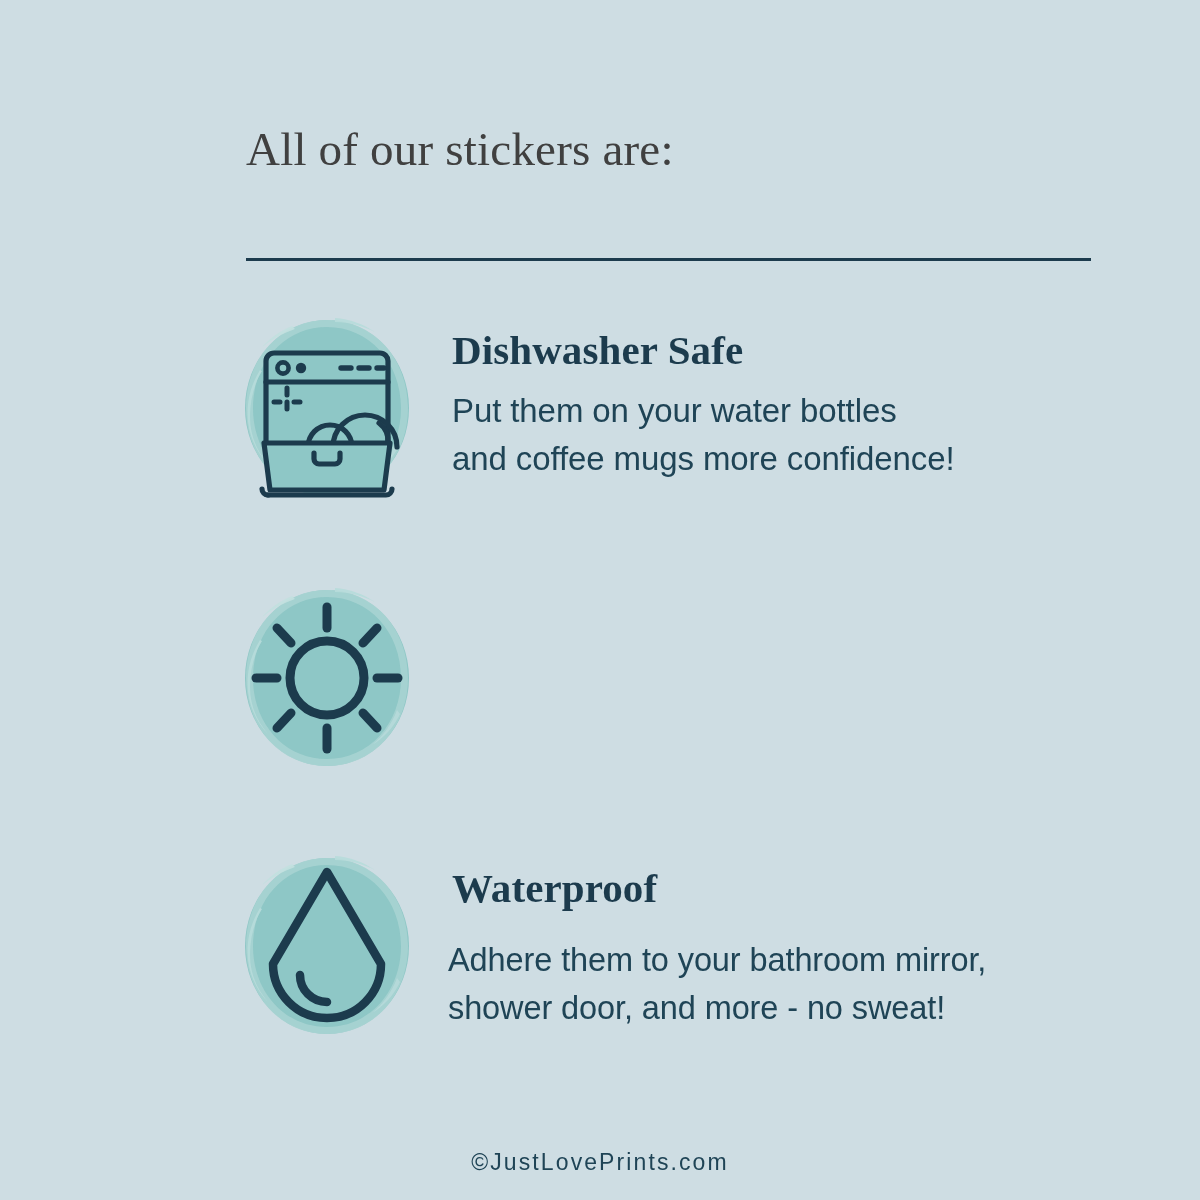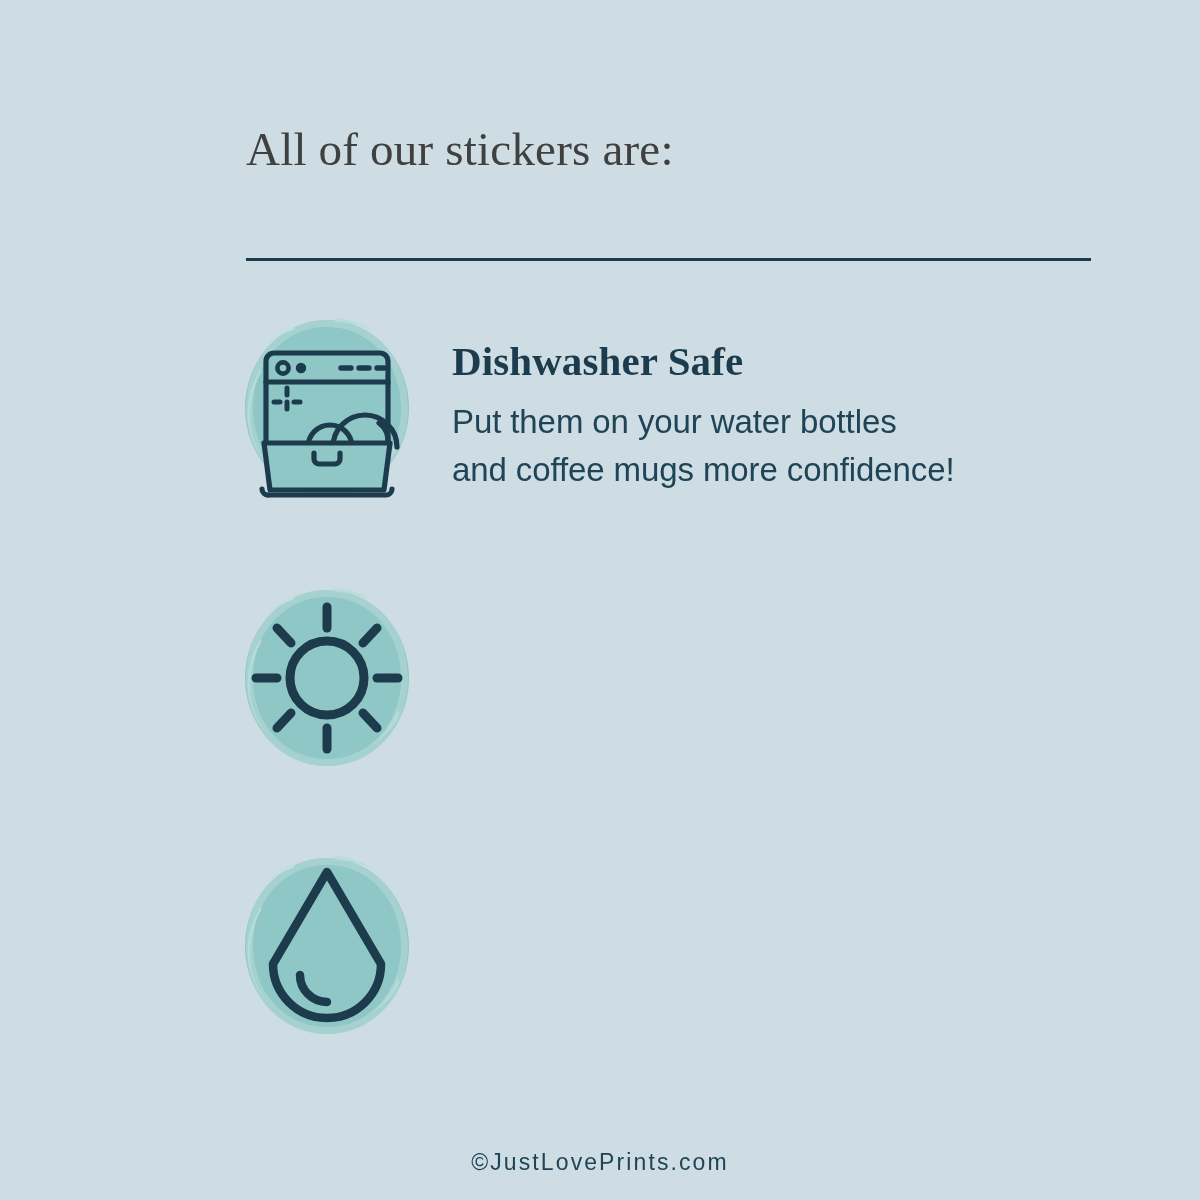--- a/index.html
+++ b/index.html
@@ -64,21 +64,21 @@
     left: 0;
     top: 0;
     width: 190px;
     height: 196px;
   }
   .badge svg { display: block; width: 190px; height: 196px; }
 
   .ftext {
     position: absolute;
     left: 220px;
-    top: 11px;
+    top: 0;
     width: 740px;
   }
 
   .fhead {
     font-family: "Liberation Serif", "DejaVu Serif", serif;
     font-weight: 700;
     font-size: 41px;
     line-height: 1.0;
     color: #1c3b4d;
     letter-spacing: 0.1px;
@@ -208,17 +208,24 @@
                    M95 17 C137 17 169 52 169 98 C169 144 137 179 95 179 C53 179 21 144 21 98 C21 52 53 17 95 17 Z" fill="#a9d3d2" opacity="0.85"></path>
           <path d="M28 60 C18 76 14 94 16 112 C18 128 25 143 36 154 C24 140 18 124 18 107 C18 90 22 74 30 61 Z" fill="#b7dbda" opacity="0.9"></path>
           <path d="M60 16 C48 21 38 28 30 37 C40 29 51 23 63 19 Z" fill="#c2e0df" opacity="0.9"></path>
           <path d="M103 8 C118 9 131 14 143 22 C131 16 117 12 103 12 Z" fill="#b7dbda" opacity="0.9"></path>
           <path d="M165 130 C160 144 151 156 140 165 C152 158 162 147 168 134 Z" fill="#b7dbda" opacity="0.85"></path>
         </g>
         <path d="M95 24 L41 116 a54 54 0 0 0 108 0 Z" fill="none" stroke="#1c3b4d" stroke-width="8.5" stroke-linecap="round" stroke-linejoin="round"></path>
         <path d="M68 127 a27 27 0 0 0 27 27" fill="none" stroke="#1c3b4d" stroke-width="8.5" stroke-linecap="round"></path>
       </svg>
     </div>
+    <div class="ftext">
+      <div class="fhead">Waterproof</div>
+      <div class="fbody">
+        <span class="ln">Adhere them to your bathroom mirror,</span>
+        <span class="ln">shower door, and more - no sweat!</span>
+      </div>
+    </div>
   </div>
 
   <div class="footer">©JustLovePrints.com</div>
 
 </div>
 
 </body></html>

